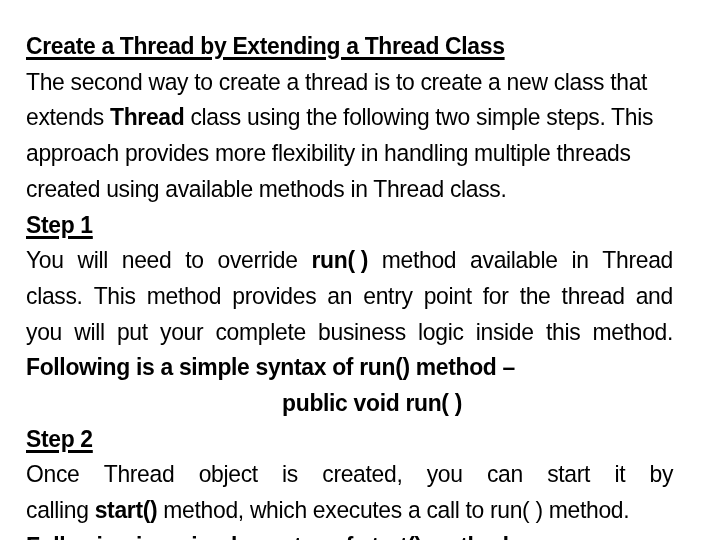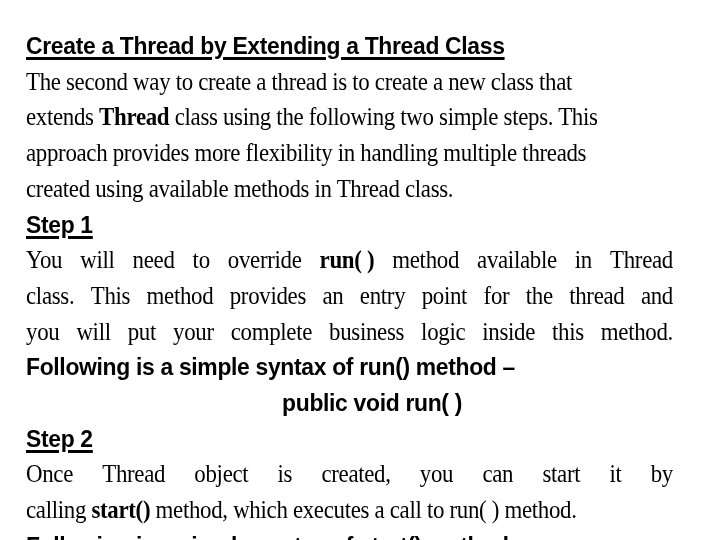--- a/index.html
+++ b/index.html
@@ -34,21 +34,20 @@
     color: #000000;
     font-stretch: condensed;
     transform: scaleX(0.935);
     transform-origin: left center;
   }
 
   
   .para {
     margin: 0;
     padding: 0;
-    font-family: Liberation Serif, serif;
   }
 
   
   .heading {
     font-weight: bold;
     text-decoration: underline;
     text-decoration-thickness: 2.5px;
     text-underline-offset: 3px;
   }
 

